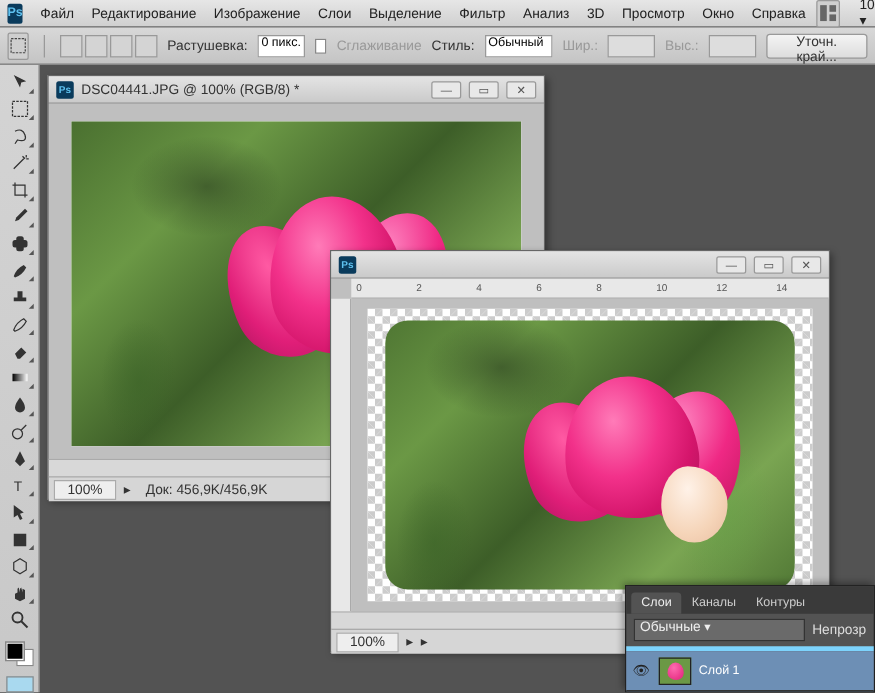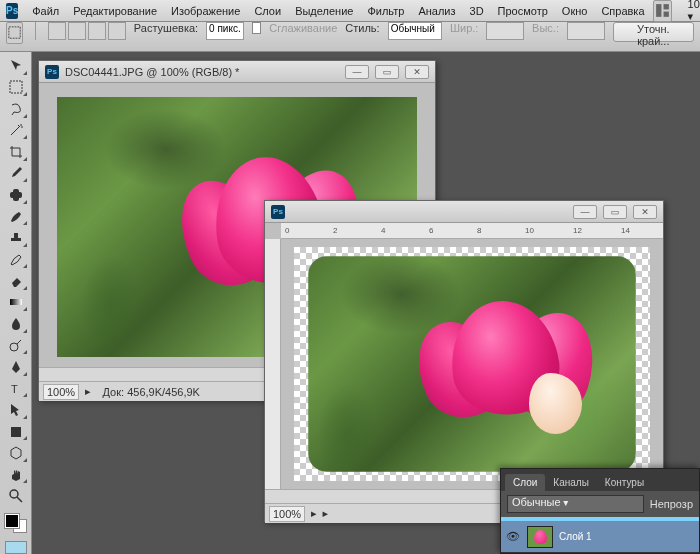--- a/index.html
+++ b/index.html
@@ -2,21 +2,21 @@
 <html><head>
 <meta charset="utf-8">
 <style>
 *{box-sizing:border-box;margin:0;padding:0;font-family:Tahoma,Arial,sans-serif;font-size:11px;user-select:none}
 body{width:700px;height:554px;background:#535353;overflow:hidden;position:relative}
 .menubar{height:22px;background:linear-gradient(#e6e6e6,#d0d0d0);display:flex;align-items:center;padding:0 6px;gap:2px;border-bottom:1px solid #888}
 .ps-logo{width:20px;height:16px;background:#0a3b5c;color:#5ec1ef;display:flex;align-items:center;justify-content:center;font-weight:bold;font-size:10px;border-radius:2px;margin-right:6px}
 .menu-item{padding:2px 6px;color:#222;cursor:default}
 .menu-right{margin-left:auto;display:flex;align-items:center;gap:10px}
 .zoom-box{color:#222;padding:2px 6px}
-.optbar{height:30px;background:linear-gradient(#d8d8d8,#c4c4c4);border-bottom:1px solid #888;display:flex;align-items:flex-start;padding:0 6px;gap:8px}
+.optbar{height:30px;background:linear-gradient(#d8d8d8,#c4c4c4);border-bottom:1px solid #888;display:flex;align-items:center;padding:0 6px;gap:8px}
 .tool-ico{width:22px;height:22px;background:#cfcfcf;border:1px solid #999;border-radius:2px;display:flex;align-items:center;justify-content:center}
 .opt-group{display:flex;gap:2px}
 .opt-btn{width:18px;height:18px;background:#d4d4d4;border:1px solid #999}
 .opt-label{color:#333}
 .opt-input{width:48px;height:18px;background:#fff;border:1px solid #999;padding:0 2px;font-size:10px}
 .opt-select{width:70px;height:18px;background:#fff;border:1px solid #999;font-size:10px;padding:0 2px}
 .opt-check{width:12px;height:12px;border:1px solid #888;background:#fff}
 .refine-btn{margin-left:auto;height:20px;padding:0 14px;background:linear-gradient(#f4f4f4,#ddd);border:1px solid #999;border-radius:3px;color:#333}
 .toolbox{position:absolute;left:0;top:52px;width:32px;bottom:0;background:linear-gradient(#d4d4d4,#c8c8c8);border-right:1px solid #888;display:flex;flex-direction:column;align-items:center;padding-top:4px;gap:2px}
 .tbx{width:24px;height:22px;display:flex;align-items:center;justify-content:center;color:#333;border-radius:2px;position:relative}
@@ -41,21 +41,21 @@
 .checker{background-image:linear-gradient(45deg,#ccc 25%,transparent 25%),linear-gradient(-45deg,#ccc 25%,transparent 25%),linear-gradient(45deg,transparent 75%,#ccc 75%),linear-gradient(-45deg,transparent 75%,#ccc 75%);background-size:12px 12px;background-position:0 0,0 6px,6px -6px,-6px 0}
 .tulip{position:relative;width:100%;height:100%;background:linear-gradient(135deg,#4a7030 0%,#6b9845 25%,#3d5e28 50%,#7aa552 75%,#4a7030 100%)}
 .tulip::before{content:"";position:absolute;inset:0;background:radial-gradient(ellipse 120px 80px at 30% 20%,rgba(40,60,30,.6),transparent 50%),radial-gradient(ellipse 80px 120px at 80% 70%,rgba(100,160,70,.5),transparent 50%),radial-gradient(ellipse 60px 100px at 15% 80%,rgba(60,100,40,.6),transparent 50%)}
 .flower{position:absolute;left:35%;top:18%;width:50%;height:65%}
 .petal{position:absolute;background:radial-gradient(ellipse at 40% 30%,#ff7bb8 0%,#f2318a 40%,#d4156b 70%,#a8175a 100%);border-radius:50% 50% 45% 55%/60% 60% 40% 40%}
 .p1{width:60%;height:75%;left:18%;top:8%;transform:rotate(-8deg)}
 .p2{width:45%;height:65%;left:0;top:20%;transform:rotate(-25deg);background:radial-gradient(ellipse at 50% 30%,#ff5aa3,#e01e78 60%,#b01560)}
 .p3{width:48%;height:70%;right:2%;top:15%;transform:rotate(18deg);background:radial-gradient(ellipse at 30% 30%,#ff8cc5,#ef2884 50%,#c0165f)}
 .p4{width:30%;height:40%;right:8%;bottom:5%;background:radial-gradient(ellipse at 40% 30%,#fff2e8,#f5d4b8 60%,#e8bda0);border-radius:40% 60% 50% 50%/50% 50% 50% 50%}
 .status{height:20px;background:#d6d6d6;border-top:1px solid #aaa;display:flex;align-items:center;padding:0 4px;gap:6px;font-size:10px;color:#333}
-.status-zoom{width:36px;border:1px solid #aaa;background:#eee;text-align:center;padding:1px 2px}
+.status-zoom{width:50px;border:1px solid #aaa;background:#eee;text-align:center;padding:1px 2px}
 .status-info{flex:1;padding-left:6px}
 .scroll-h{height:14px;background:#d8d8d8;border-top:1px solid #aaa}
 .layers-panel{position:absolute;right:0;bottom:0;width:200px;background:#535353;border:1px solid #222;box-shadow:-2px -2px 6px rgba(0,0,0,.4)}
 .panel-tabs{height:22px;background:#3a3a3a;display:flex;align-items:flex-end;padding:0 4px}
 .ptab{padding:3px 8px;color:#ccc;font-size:10px;border-radius:3px 3px 0 0}
 .ptab.active{background:#535353;color:#eee}
 .panel-row{display:flex;align-items:center;padding:4px 6px;gap:6px;color:#ddd;font-size:10px;border-bottom:4px solid #7dd3fc}
 .mode-select{flex:1;height:18px;background:#6a6a6a;border:1px solid #333;color:#eee;font-size:10px;padding:0 4px}
 .lock-ico{width:14px;height:14px;border:1px solid #888;display:inline-block}
 .layer-row{display:flex;align-items:center;height:32px;background:#6d8fb5;padding:0 4px;gap:6px;border-bottom:1px solid #333}

